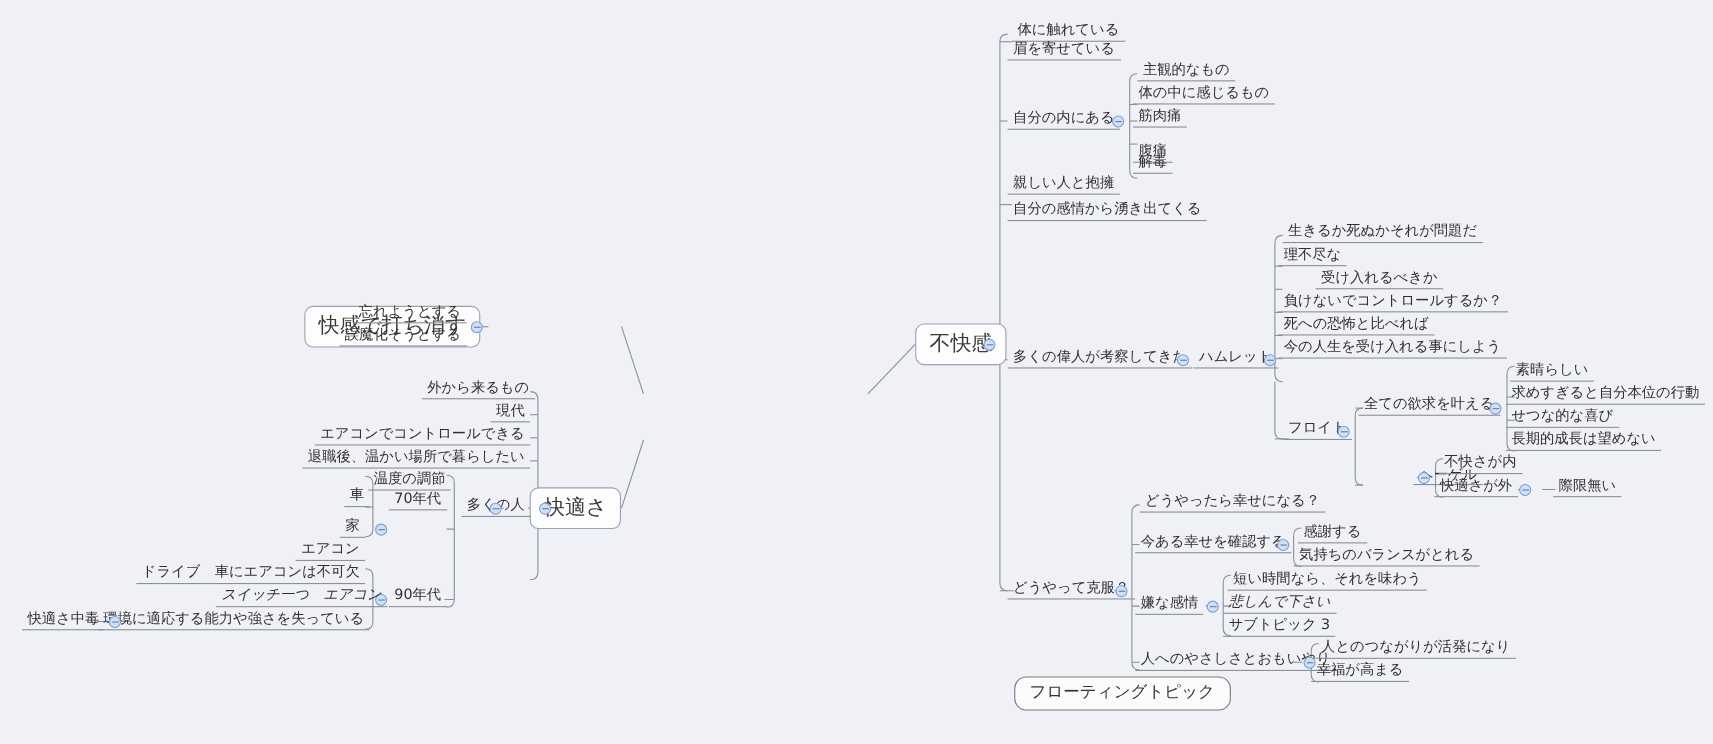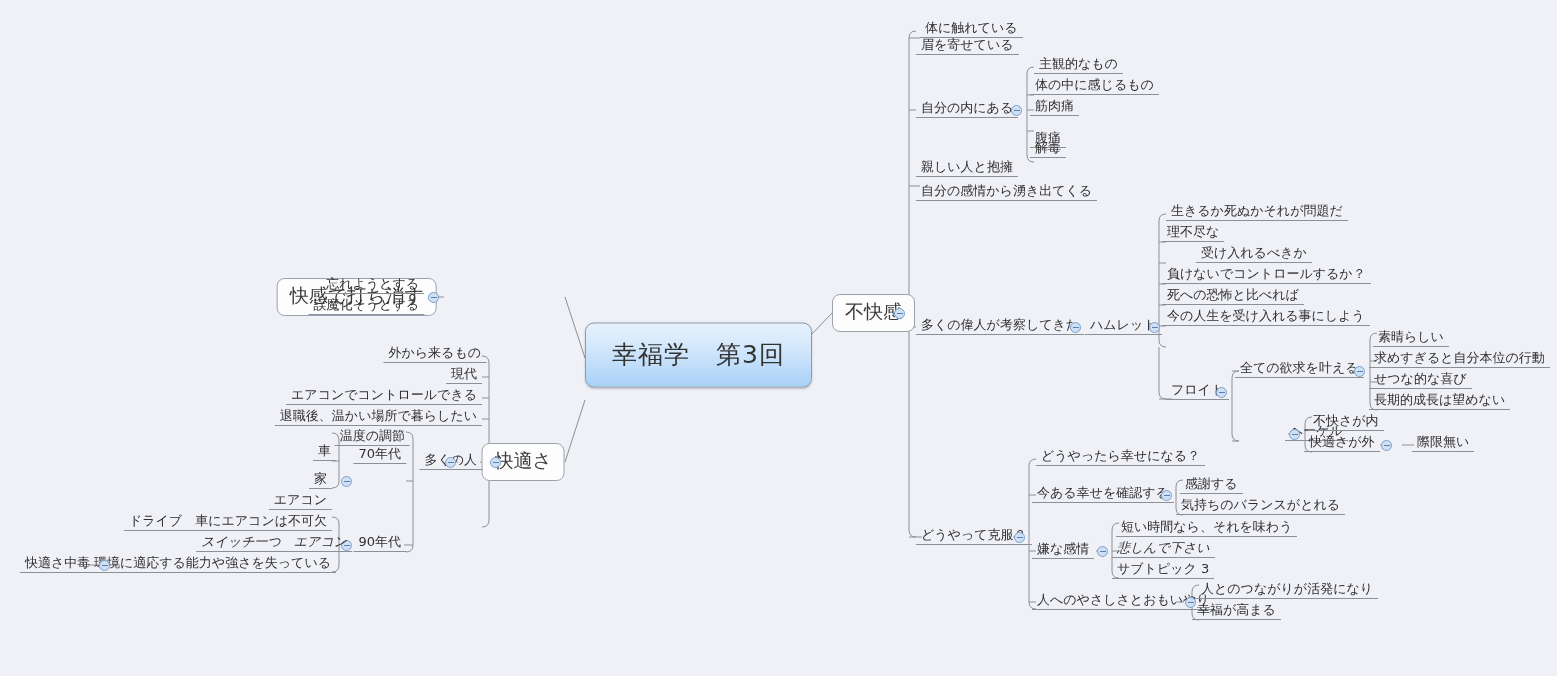--- a/index.html
+++ b/index.html
@@ -189,21 +189,20 @@
       <path d="M 350 545 L 342 545"></path>
       <path d="M 339 524 L 339 565"></path>
       <path d="M 339 524 Q 339 517 332 517"></path>
       <path d="M 339 565 Q 339 572 332 572"></path>
 
       <path d="M 88 565 L 99 565"></path>
       <path d="M 109 565 L 120 565"></path>
     </g>
   </svg>
 
-  <div class="node root" style="left:585px;top:355px;transform:translateY(-50%);">幸福学　第3回</div>
 
   <div class="node boxed" style="left:832px;top:313px;transform:translateY(-50%);">不快感</div>
   <div class="toggle" style="left:894px;top:308px;"></div>
 
   <div class="node boxed" style="left:437px;top:297px;transform:translate(-100%,-50%);">快感で打ち消す</div>
   <div class="toggle" style="left:428px;top:292px;"></div>
 
   <div class="node boxed" style="left:565px;top:462px;transform:translate(-100%,-50%);">快適さ</div>
   <div class="toggle" style="left:490px;top:457px;"></div>
 
@@ -301,14 +300,15 @@
 
   <div class="node lined" style="left:406px;top:552px;transform:translate(-100%,-100%);">90年代</div>
   <div class="toggle" style="left:341px;top:540px;"></div>
 
   <div class="node lined" style="left:352px;top:552px;transform:translate(-100%,-100%);font-style:italic;">スイッチ一つ　エアコン</div>
   <div class="node lined" style="left:336px;top:573px;transform:translate(-100%,-100%);">環境に適応する能力や強さを失っている</div>
 
   <div class="node lined" style="left:20px;top:573px;transform:translateY(-100%);">快適さ中毒</div>
   <div class="toggle" style="left:99px;top:560px;"></div>
 
+  <div class="node float-topic" style="left:922px;top:646px;transform:translateY(-100%);">フローティングトピック</div>
 
 </div>
 
 </body></html>

